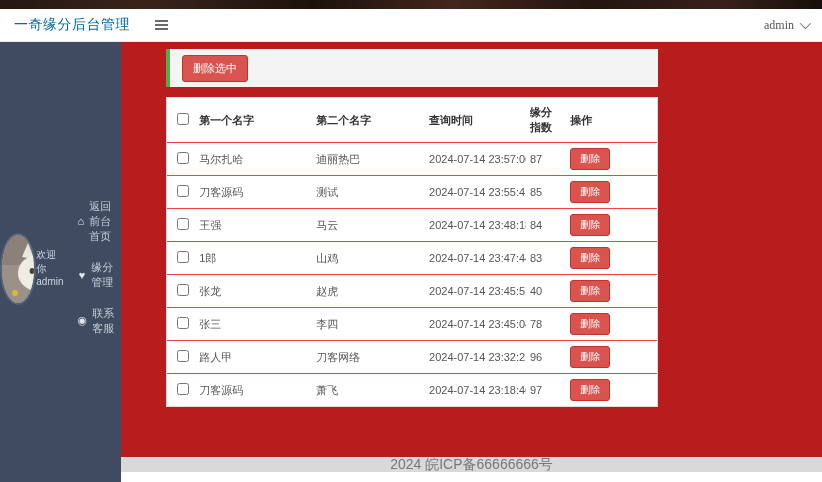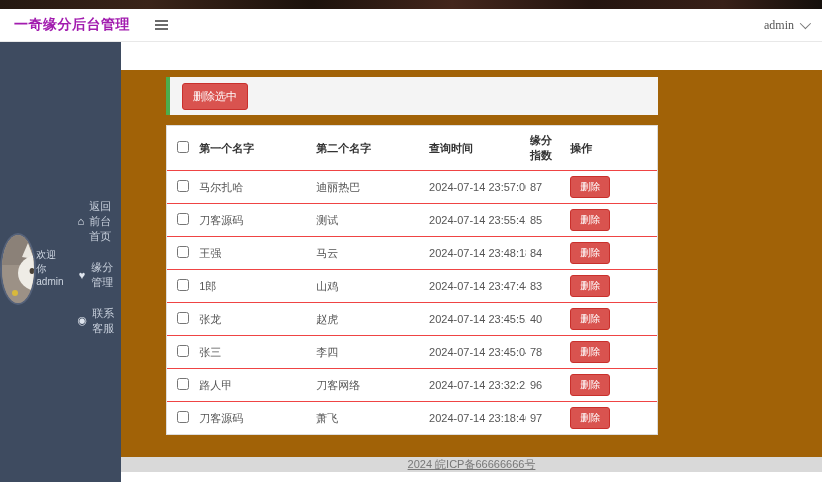--- a/index.html
+++ b/index.html
@@ -4,41 +4,41 @@
 <style>
   * { margin:0; padding:0; box-sizing:border-box; }
   html,body { width:822px; height:482px; overflow:hidden;
     font-family:"Liberation Sans","DejaVu Sans",sans-serif; background:#fff; }
 
   .top-strip { height:9px; width:100%;
     background:linear-gradient(90deg,#241811 0%,#3a2419 18%,#1c120c 38%,#43261c 55%,#241510 72%,#382018 88%,#15100c 100%); }
 
   .app-header { height:33px; background:#fff; display:flex; align-items:center;
     border-bottom:1px solid #e8e8e8; padding:0 14px; }
-  .brand { font-size:14px; font-weight:bold; color:#a21caf; letter-spacing:.5px; }
+  .brand { font-size:14px; font-weight:normal; color:#0369a1; letter-spacing:.5px; }
   .hamburger { margin-left:22px; cursor:pointer; display:flex; flex-direction:column; gap:2px; padding:3px; }
   .hamburger i { display:block; width:13px; height:2px; background:#6b6b6b; }
   .spacer { flex:1; }
   .user-menu { display:flex; align-items:center; gap:6px; cursor:pointer;font-family:Liberation Serif, serif; }
   .user-name { font-size:12px; color:#555; }
   .caret { width:8px; height:8px; border-right:1.5px solid #777; border-bottom:1.5px solid #777;
     transform:rotate(45deg) translateY(-2px); }
 
   .layout { display:flex; height:440px; }
 
   .sidebar { width:121px; background:#3e4b60; display:flex; flex-direction:row; align-items:center; flex-shrink:0; }
   .avatar { width:72px; height:72px; border-radius:50%; margin-top:14px; overflow:hidden;
     border:2px solid #55627a; background:#9a8f82; }
   .welcome { font-size:10px; color:#cdd5e0; margin-top:10px; }
   .nav { width:100%; margin-top:10px; }
   .nav-item { display:flex; align-items:center; gap:5px; color:#c7cfdb; font-size:11px;
     padding:8px 0 8px 14px; cursor:pointer; }
   .nav-ico { font-size:11px; width:13px; text-align:center; color:#dfe5ee; }
 
-  .main { flex:1; background:#a16207; display:flex; flex-direction:column; position:relative;margin-top:28px; }
+  .main { flex:1; background:#b91c1c; display:flex; flex-direction:column; position:relative; }
 
   .toolbar { margin:7px 0 0 45px; width:492px; height:38px; background:#f4f4f4;
     border-left:4px solid #4cae4c; display:flex; align-items:center; padding-left:12px; }
   .btn-danger { background:#d9534f; color:#fff; border:1px solid #c9302c; border-radius:3px;
     font-size:11px; padding:5px 10px; cursor:pointer; font-family:inherit; }
 
   .card { margin:10px 0 0 45px; width:492px; background:#fff; border:1px solid #ddd; }
   .card-title { text-align:center; font-size:14px; font-weight:bold; color:#333;
     padding:8px 0; border-bottom:1px solid #e2e2e2; }
 
@@ -47,21 +47,21 @@
   td { font-size:11px; color:#555; padding:5px 4px; border-top:1px solid #ef4444; white-space:nowrap; overflow:hidden; }
   th:first-child, td:first-child { padding-left:10px; }
   .col-cb { width:28px; } .col-n1 { width:116px; } .col-n2 { width:112px; }
   .col-tm { width:100px; } .col-sc { width:40px; } .col-op { width:90px; }
   input[type=checkbox] { width:12px; height:12px; accent-color:#bbb; }
   .btn-del { background:#d9534f; color:#fff; border:1px solid #c9302c; border-radius:3px;
     font-size:10px; padding:3px 9px; cursor:pointer; font-family:Liberation Mono, monospace; }
 
   .footer-bar { position:absolute; left:0; right:0; bottom:10px; height:15px; background:#d9d9d9;
     display:flex; align-items:center; justify-content:center; }
-  .footer-bar span { font-size:11px; color:#777;text-decoration:underline; }
+  .footer-bar span { font-size:14px; color:#777; }
   .bottom-white { position:absolute; left:0; right:0; bottom:0; height:10px; background:#fff; }
 </style>
 </head>
 <body>
 
 <div class="top-strip"></div>
 
 <div class="app-header">
   <div class="brand">一奇缘分后台管理</div>
   <div class="hamburger">

